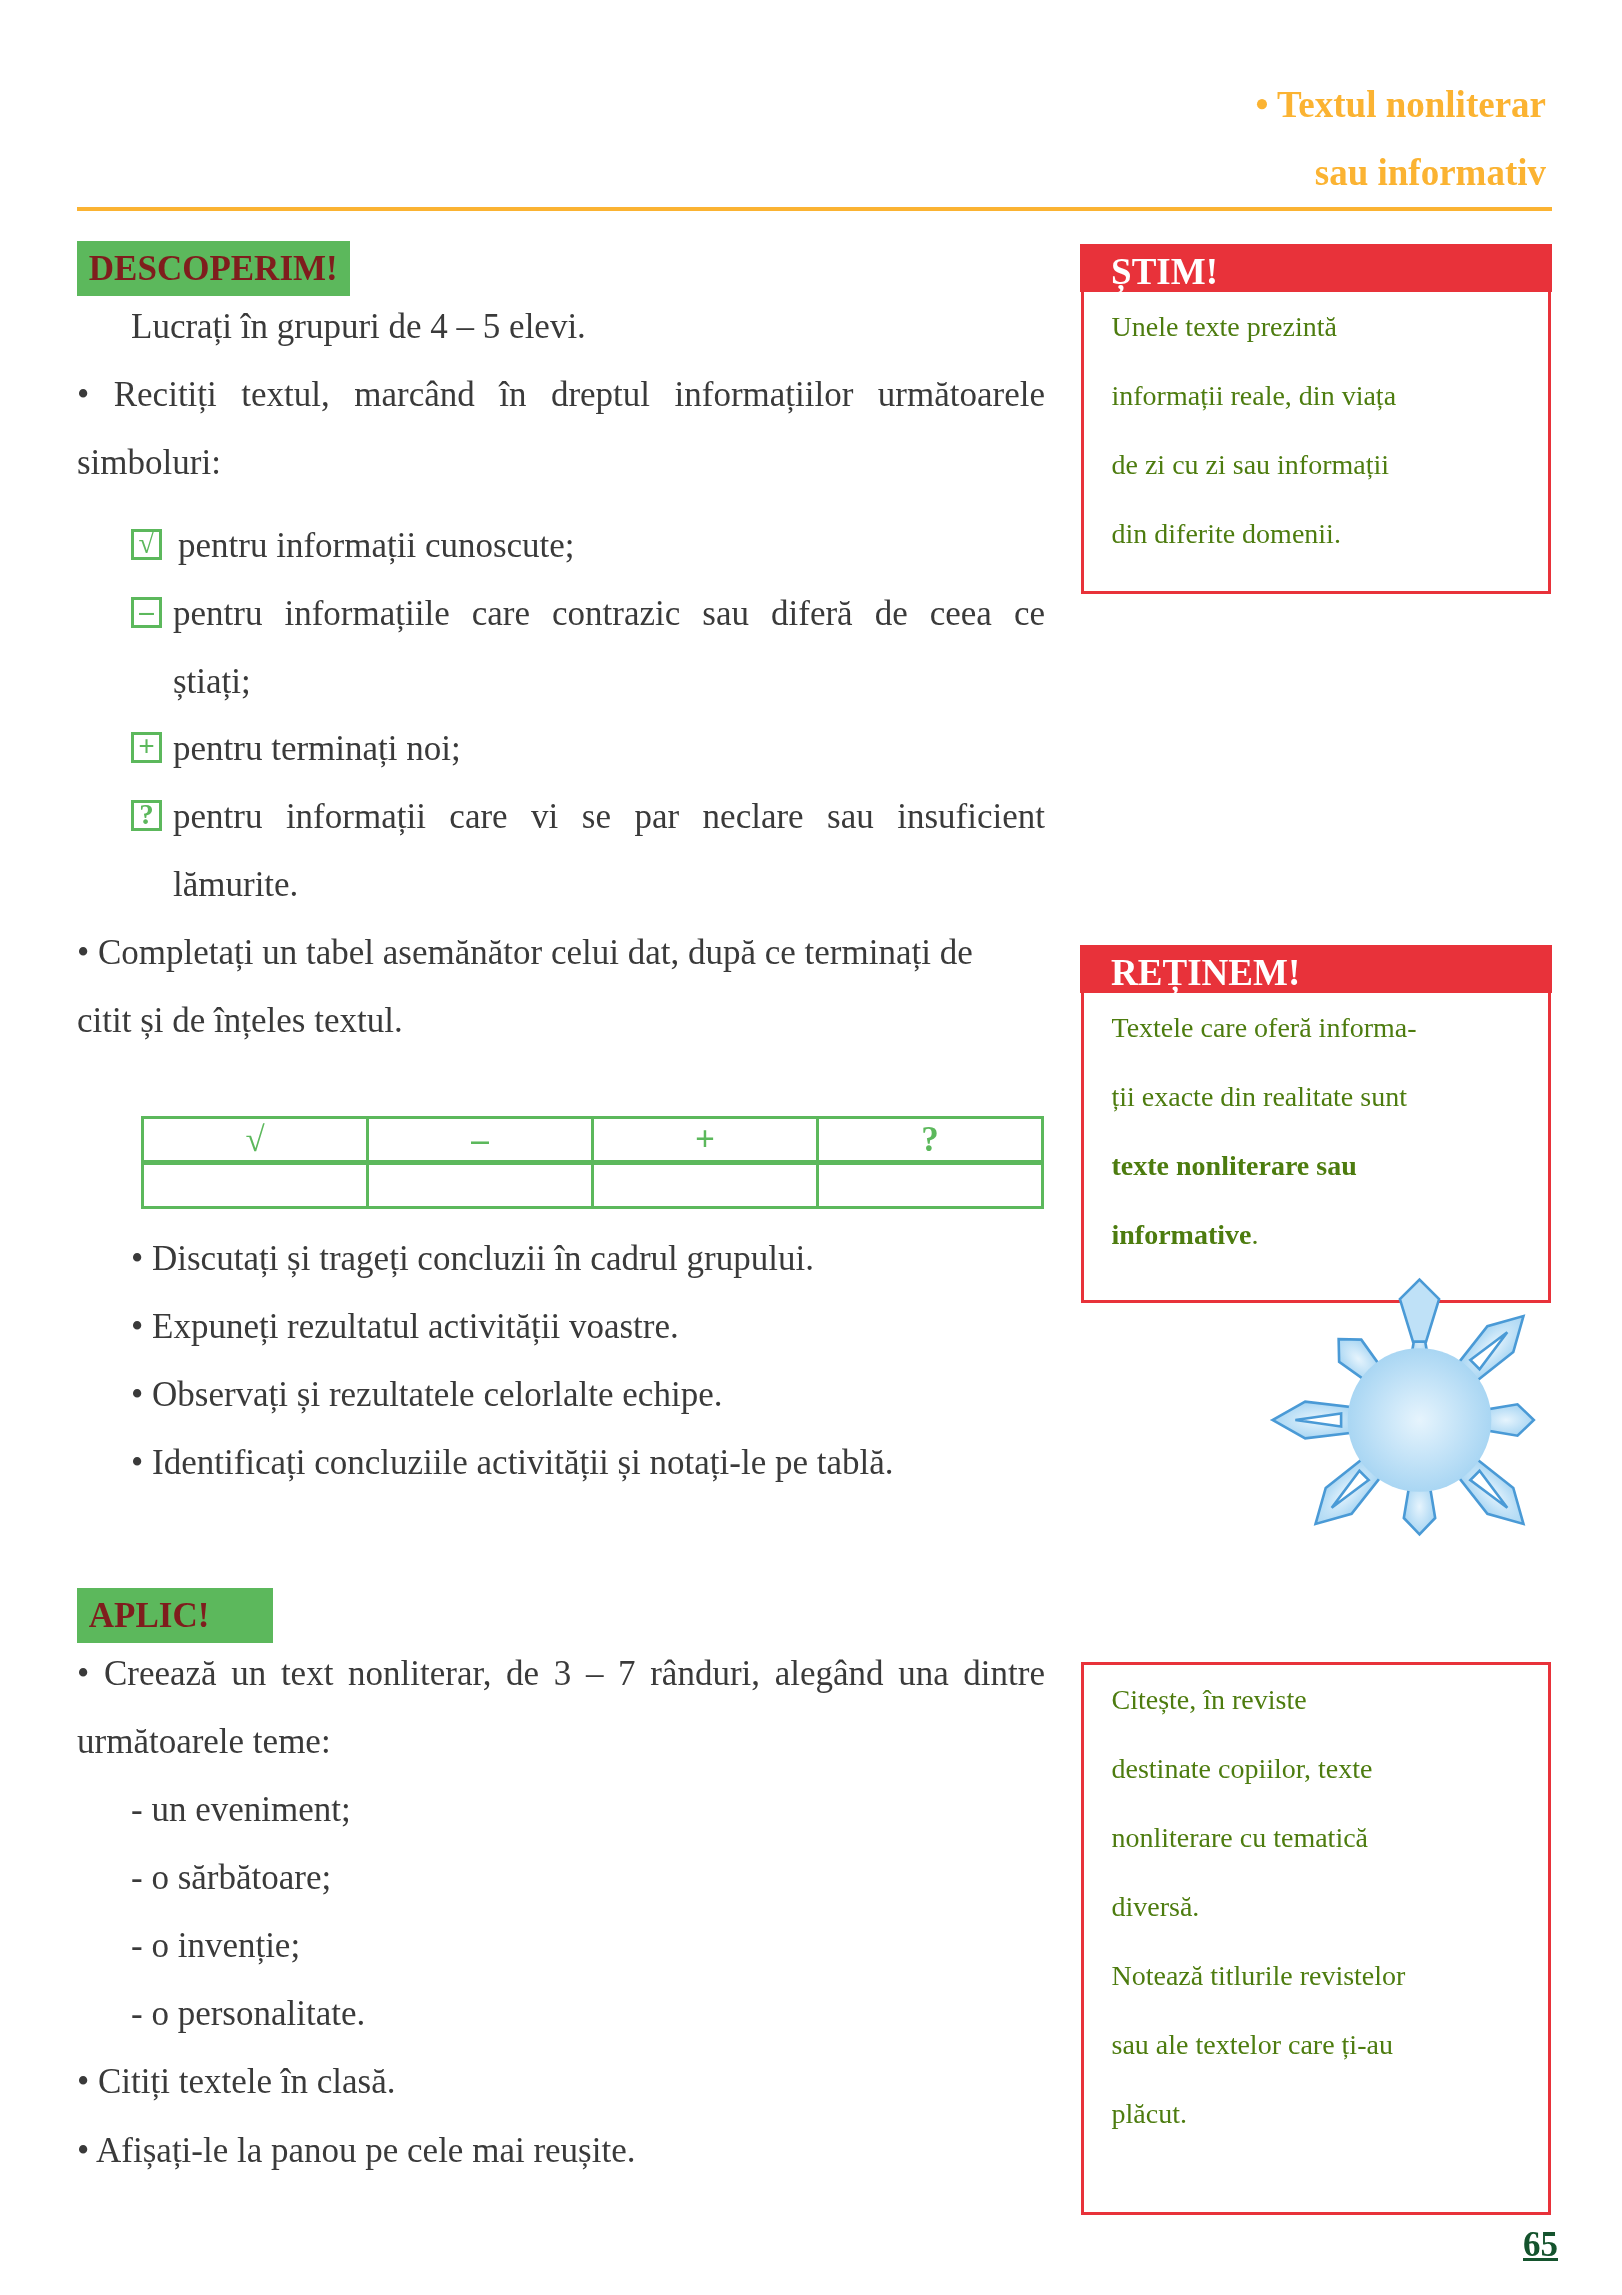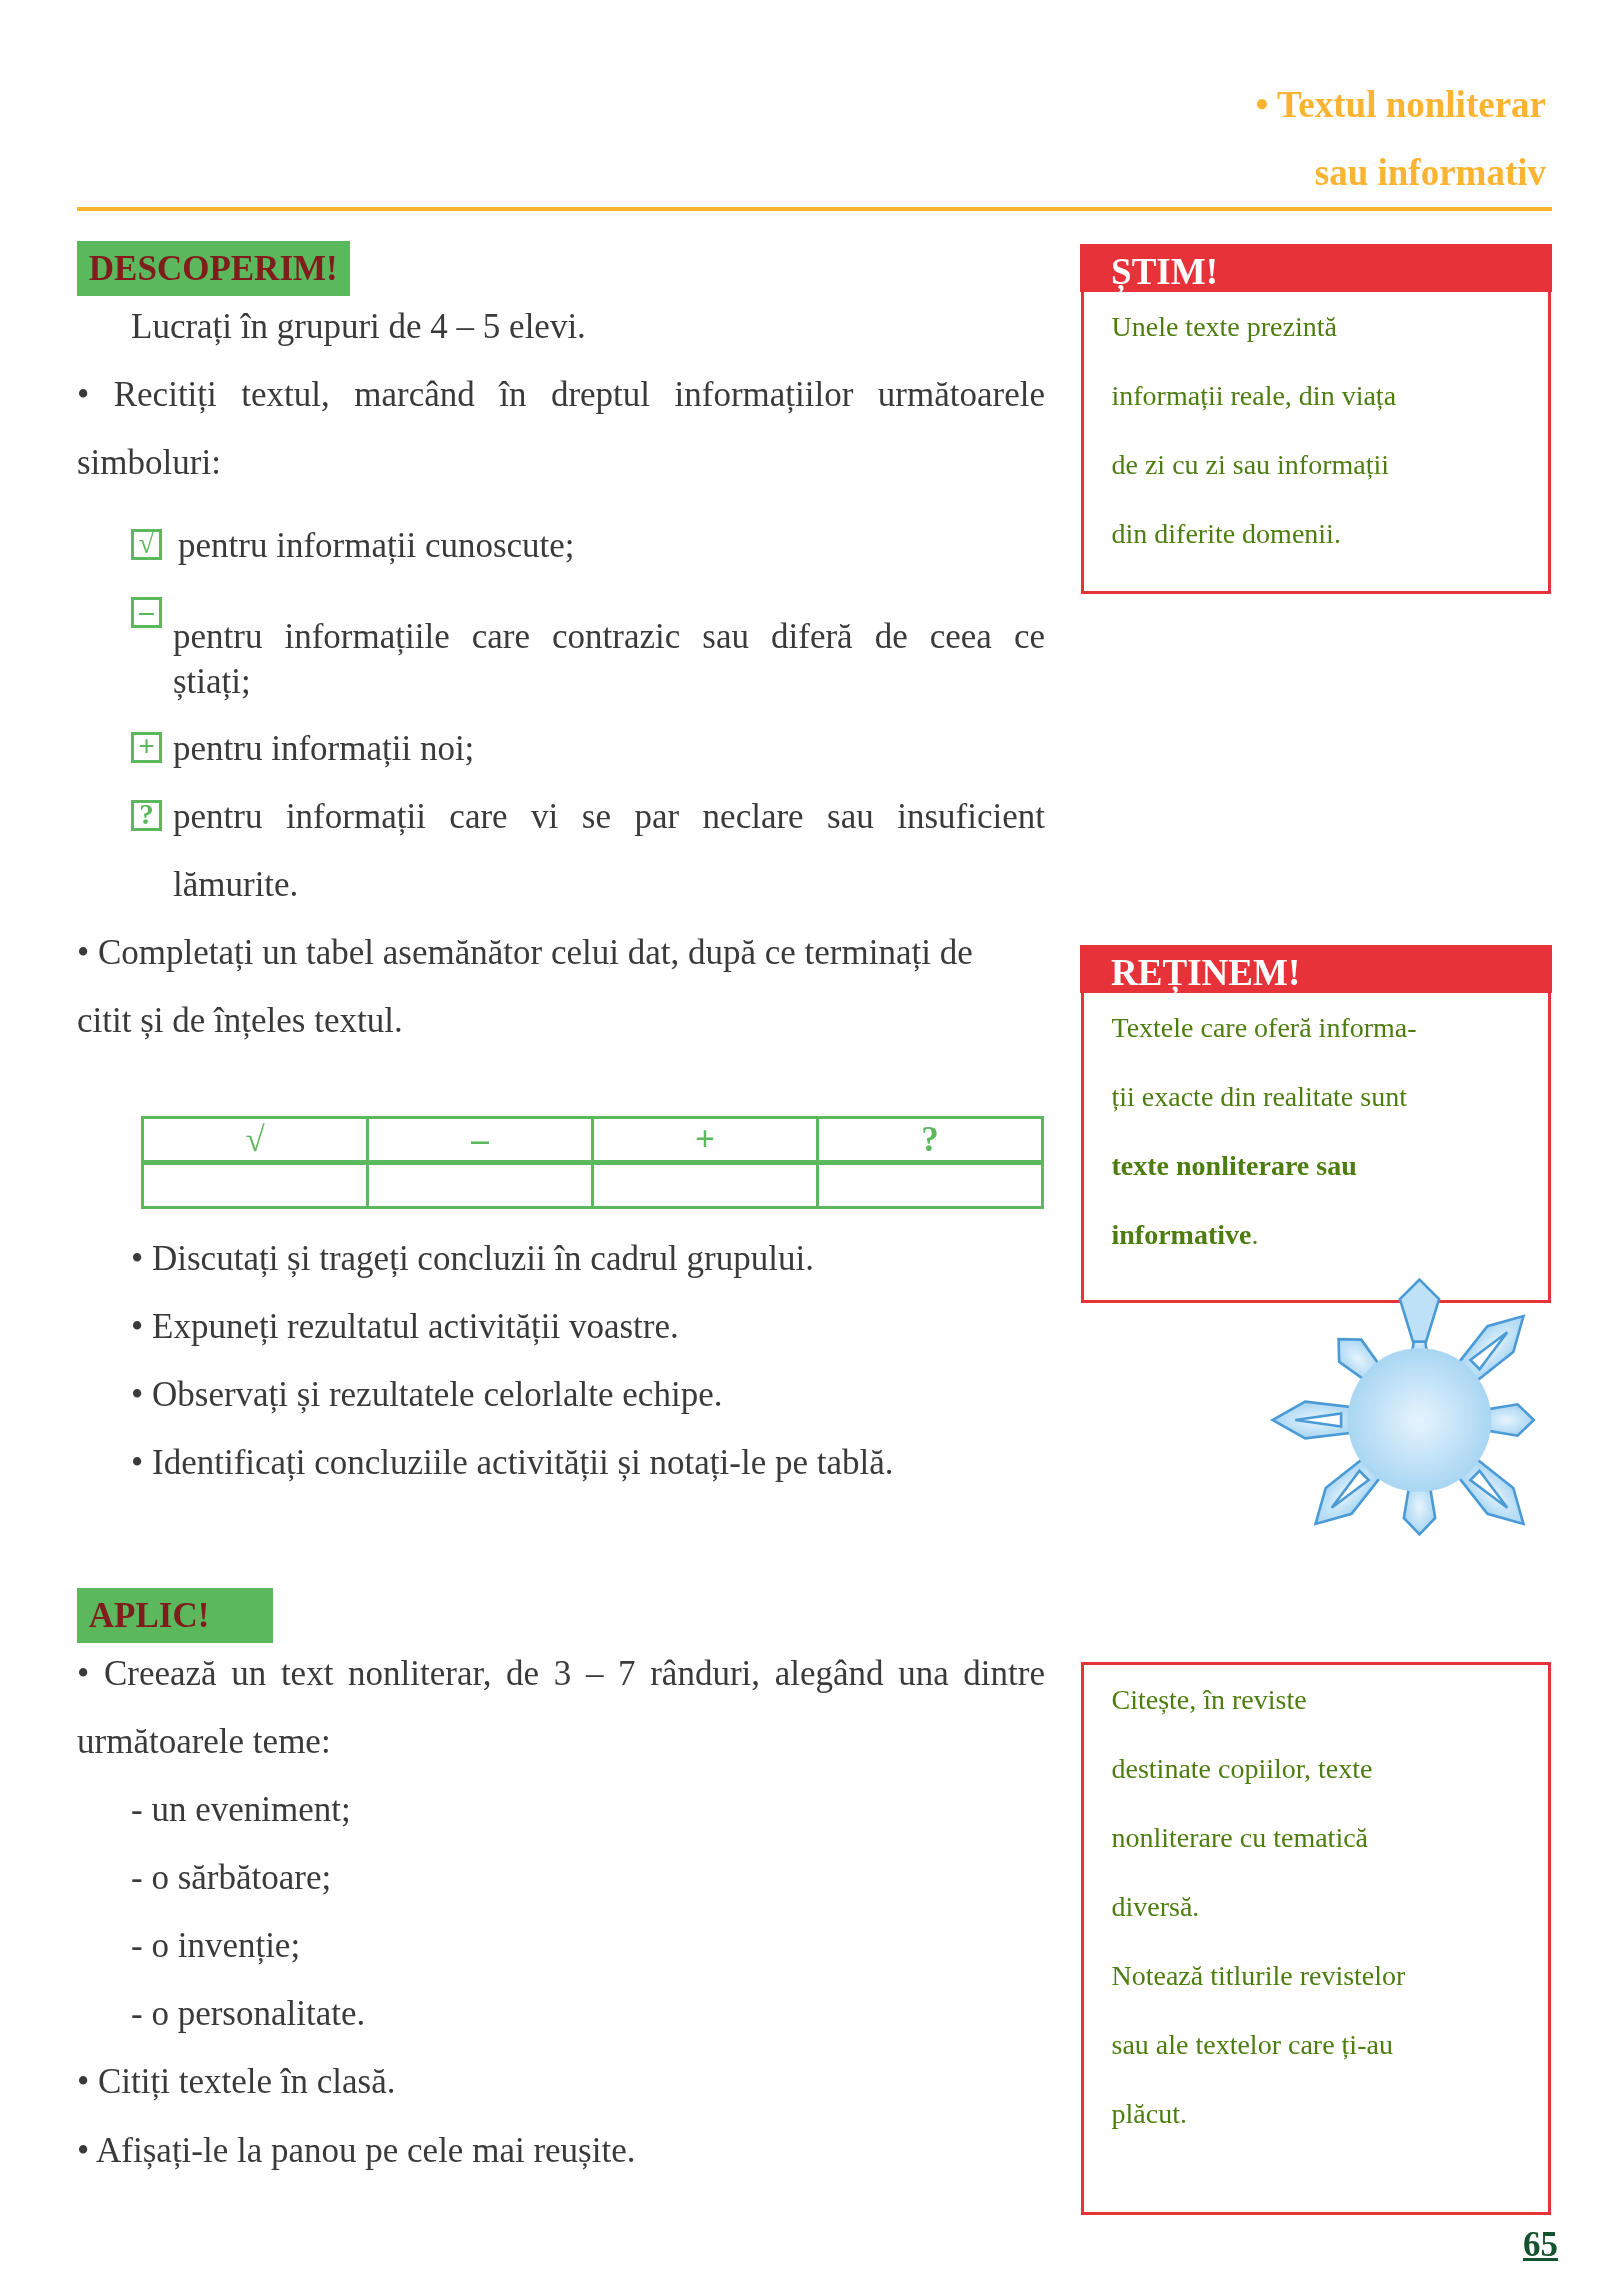--- a/index.html
+++ b/index.html
@@ -33,27 +33,27 @@
 <div class="abs body-text" style="left:77px; top:428px;">simboluri:</div>
 
 <div class="abs" style="left:131px; top:529px;">
   <span class="symbol-box">√</span>
 </div>
 <div class="abs body-text" style="left:178px; top:511px;">pentru informații cunoscute;</div>
 
 <div class="abs" style="left:131px; top:597px;">
   <span class="symbol-box">–</span>
 </div>
-<div class="abs body-text justify-line" style="left:173px; top:602px; width:872px;">pentru informațiile care contrazic sau diferă de ceea ce</div>
+<div class="abs body-text justify-line" style="left:173px; top:579px; width:872px;">pentru informațiile care contrazic sau diferă de ceea ce</div>
 <div class="abs body-text" style="left:173px; top:647px;">știați;</div>
 
 <div class="abs" style="left:131px; top:732px;">
   <span class="symbol-box">+</span>
 </div>
-<div class="abs body-text" style="left:173px; top:714px;">pentru informații noi;</div>
+<div class="abs body-text" style="left:173px; top:714px;">pentru terminați noi;</div>
 
 <div class="abs" style="left:131px; top:800px;">
   <span class="symbol-box">?</span>
 </div>
 <div class="abs body-text justify-line" style="left:173px; top:782px; width:872px;">pentru informații care vi se par neclare sau insuficient</div>
 <div class="abs body-text" style="left:173px; top:850px;">lămurite.</div>
 
 <div class="abs body-text" style="left:77px; top:918px;">• Completați un tabel asemănător celui dat, după ce terminați de</div>
 <div class="abs body-text" style="left:77px; top:986px;">citit și de înțeles textul.</div>
 

